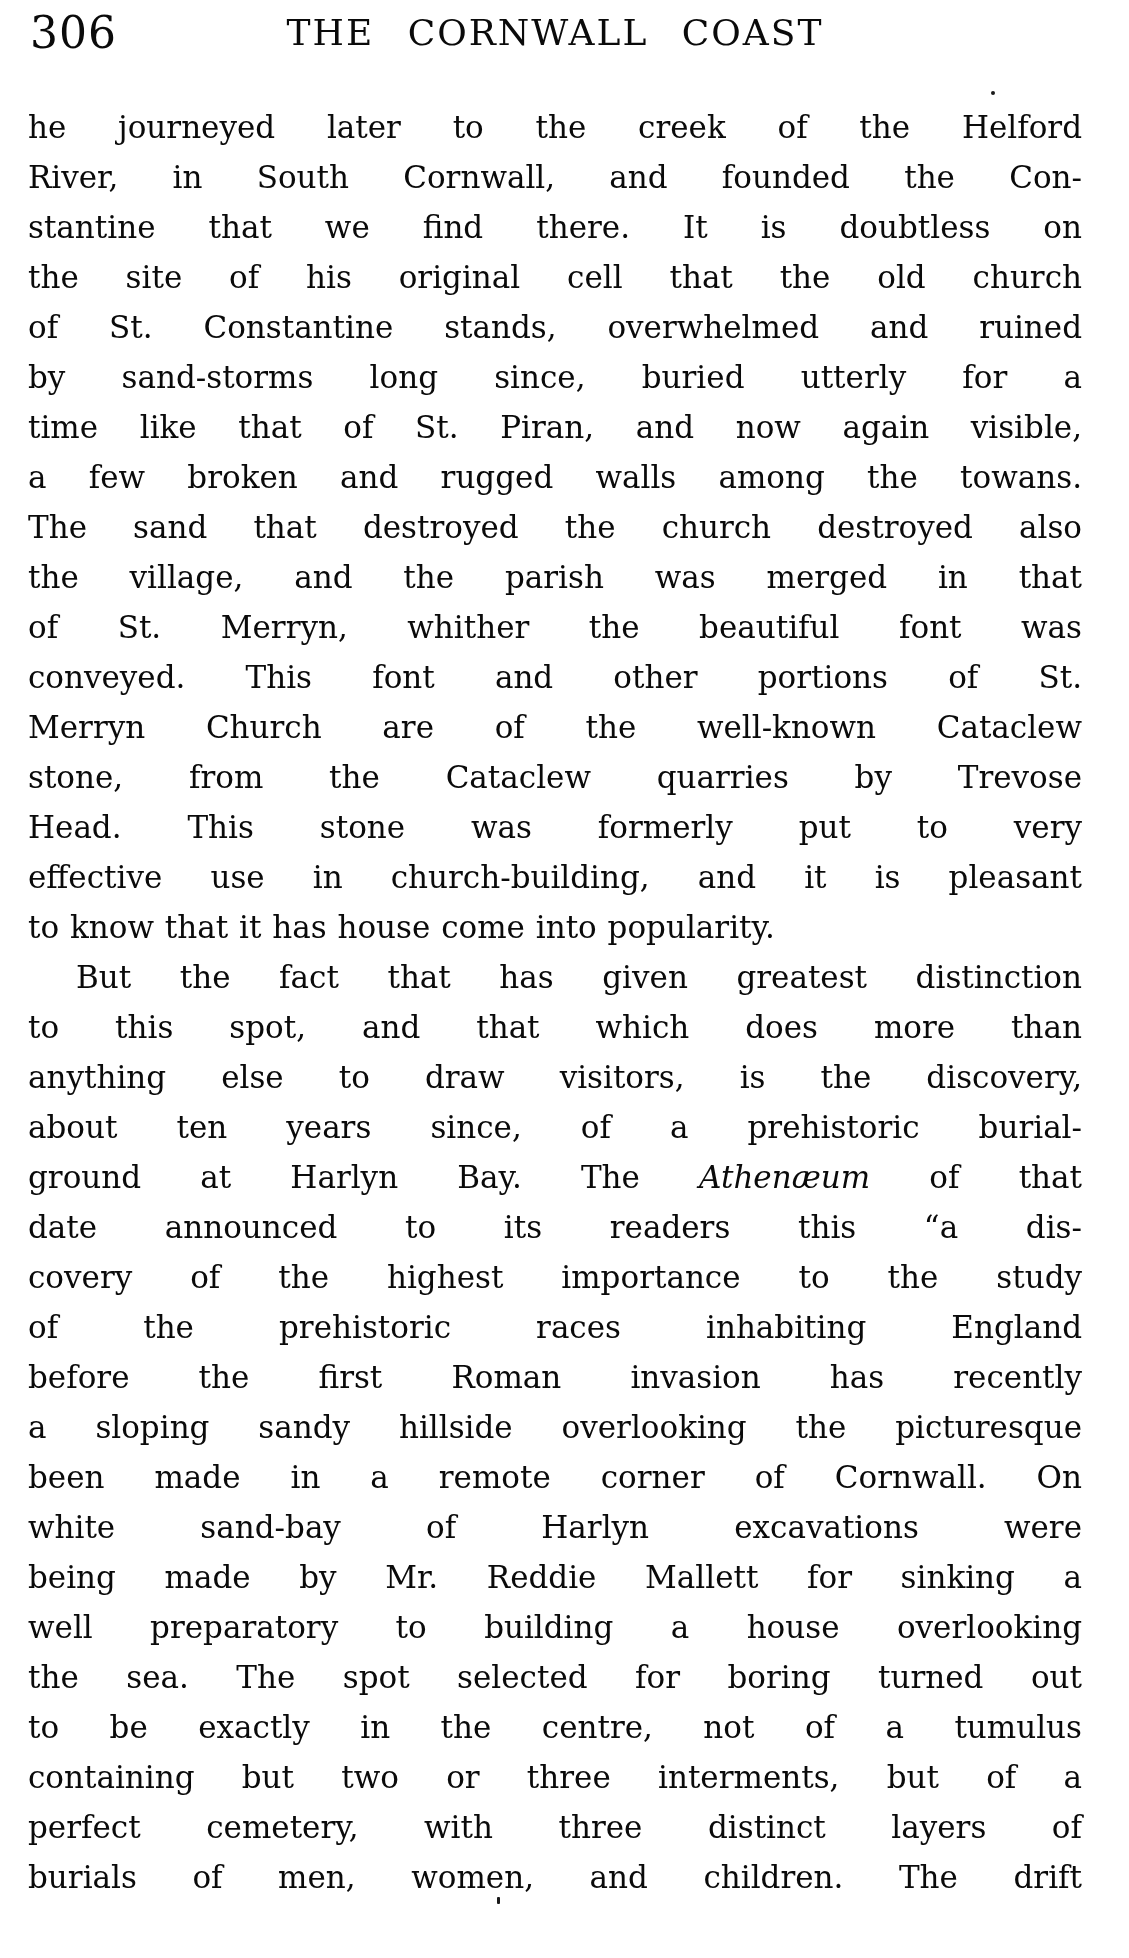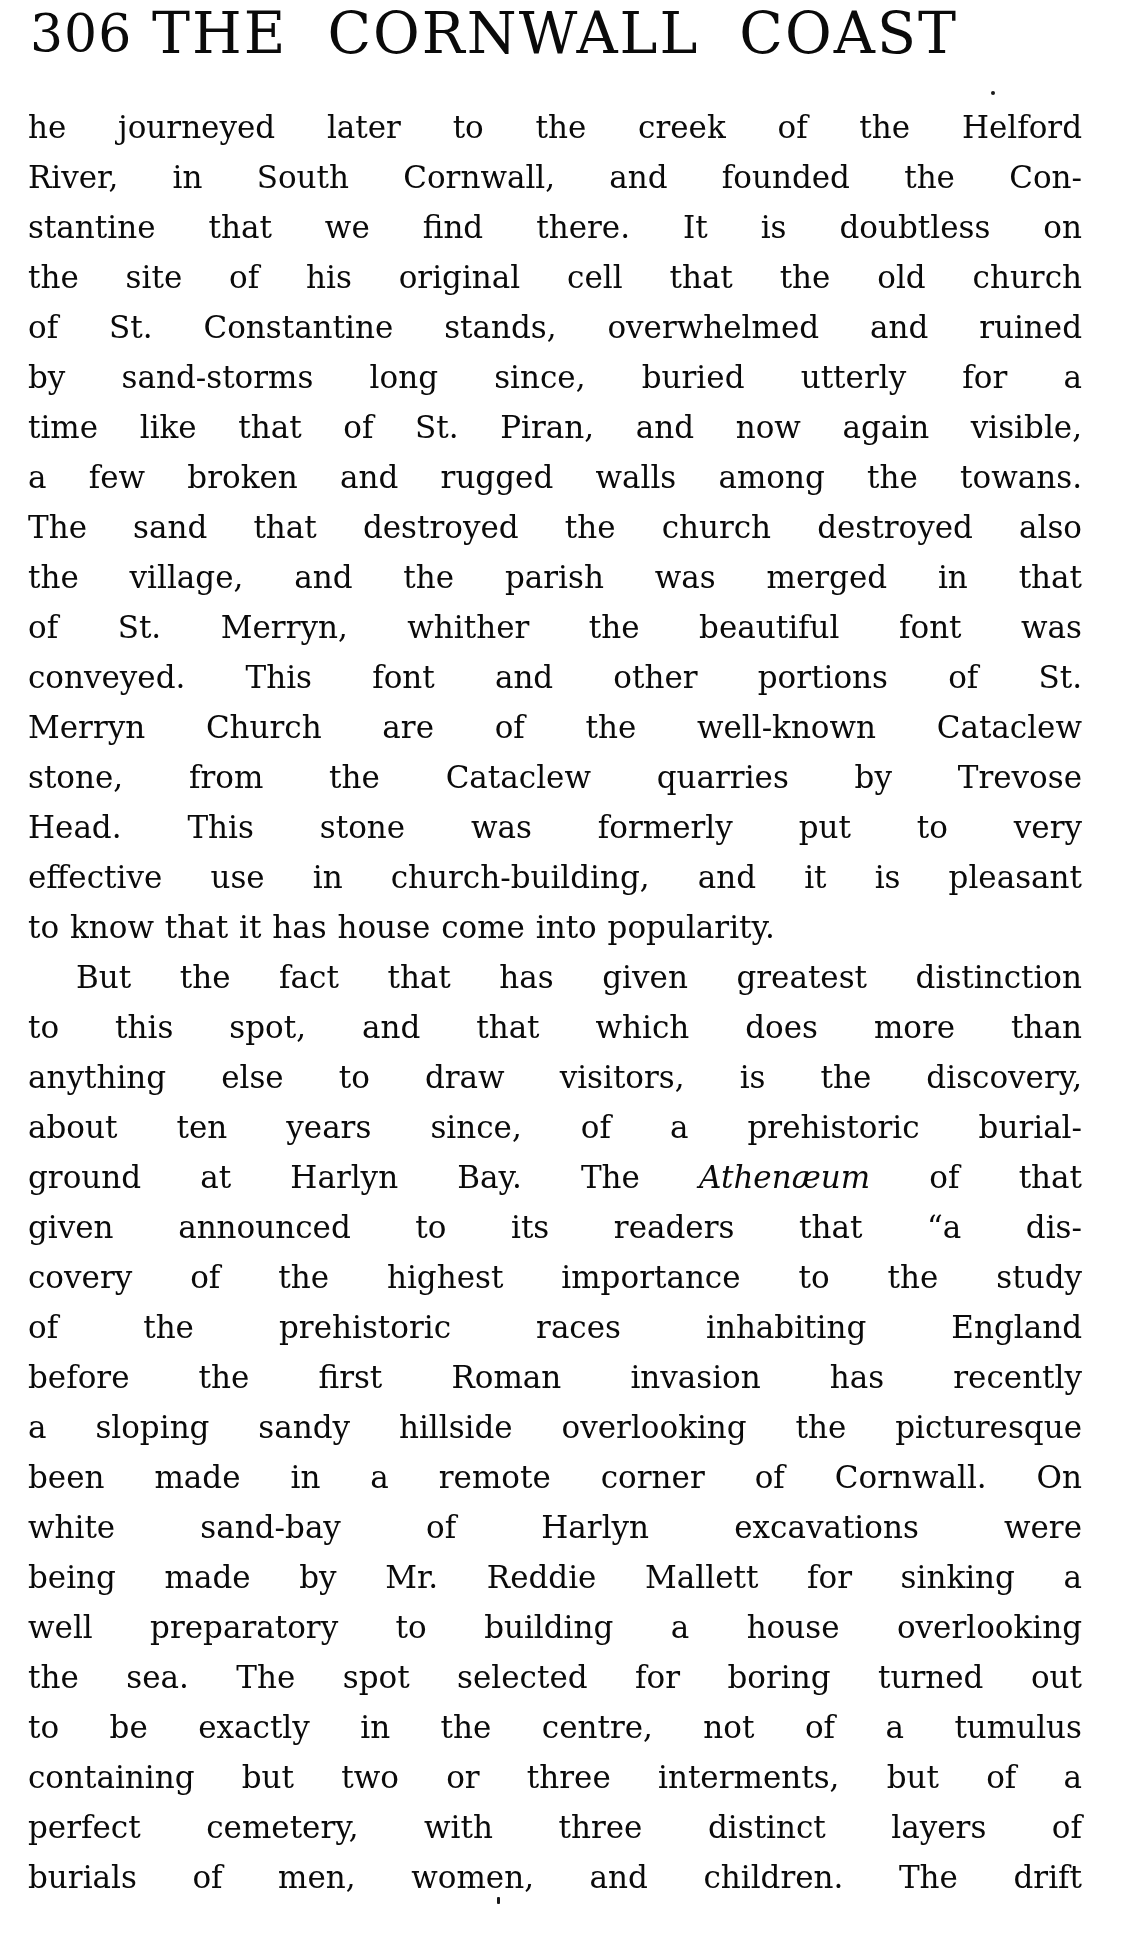--- a/index.html
+++ b/index.html
@@ -21,26 +21,26 @@
     top: 6px;
     left: 28px;
     width: 1054px;
     height: 54px;
     line-height: 54px;
   }
   .pagenum {
     position: absolute;
     left: 2px;
     top: 0;
-    font-size: 52px;
+    font-size: 44px;
     letter-spacing: 1px;
   }
   .title {
     text-align: center;
-    font-size: 57px;
+    font-size: 36px;
     letter-spacing: 2px;
     word-spacing: 20px;
     white-space: nowrap;
   }
   .body-text {
     position: absolute;
     top: 102px;
     left: 28px;
     width: 1054px;
   }
@@ -97,21 +97,21 @@
       <div class="line"><span>Merryn Church are of the well-known Cataclew</span></div>
       <div class="line"><span>stone, from the Cataclew quarries by Trevose</span></div>
       <div class="line"><span>Head.  This stone was formerly put to very</span></div>
       <div class="line"><span>effective use in church-building, and it is pleasant</span></div>
       <div class="line no-just"><span>to know that it has house come into popularity.</span></div>
       <div class="line indent"><span>But the fact that has given greatest distinction</span></div>
       <div class="line"><span>to this spot, and that which does more than</span></div>
       <div class="line"><span>anything else to draw visitors, is the discovery,</span></div>
       <div class="line"><span>about ten years since, of a prehistoric burial-</span></div>
       <div class="line"><span>ground at Harlyn Bay.  The </span><span class="italic">Athenæum</span><span> of that</span></div>
-      <div class="line"><span>given announced to its readers that “a dis-</span></div>
+      <div class="line"><span>date announced to its readers this “a dis-</span></div>
       <div class="line"><span>covery of the highest importance to the study</span></div>
       <div class="line"><span>of the prehistoric races inhabiting England</span></div>
       <div class="line"><span>before the first Roman invasion has recently</span></div>
       <div class="line"><span>a sloping sandy hillside overlooking the picturesque</span></div>
       <div class="line"><span>been made in a remote corner of Cornwall. On</span></div>
       <div class="line"><span>white sand-bay of Harlyn excavations were</span></div>
       <div class="line"><span>being made by Mr. Reddie Mallett for sinking a</span></div>
       <div class="line"><span>well preparatory to building a house overlooking</span></div>
       <div class="line"><span>the sea.  The spot selected for boring turned out</span></div>
       <div class="line"><span>to be exactly in the centre, not of a tumulus</span></div>

